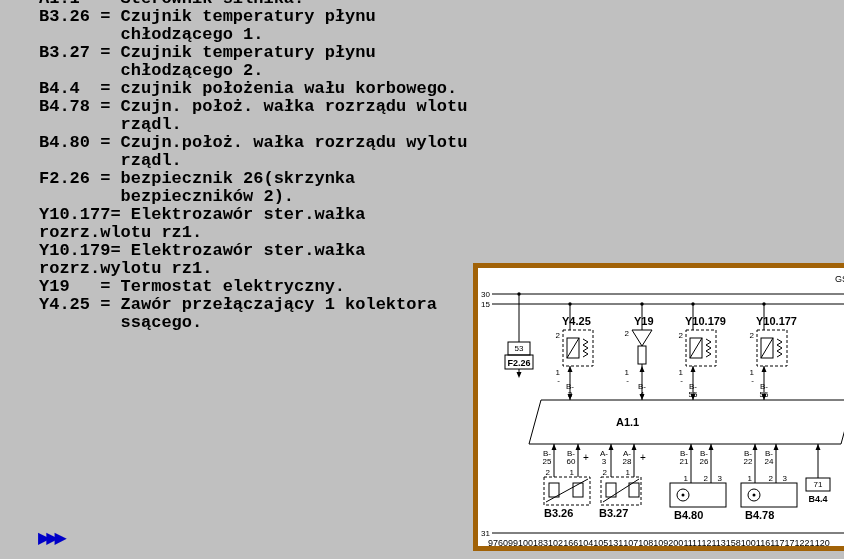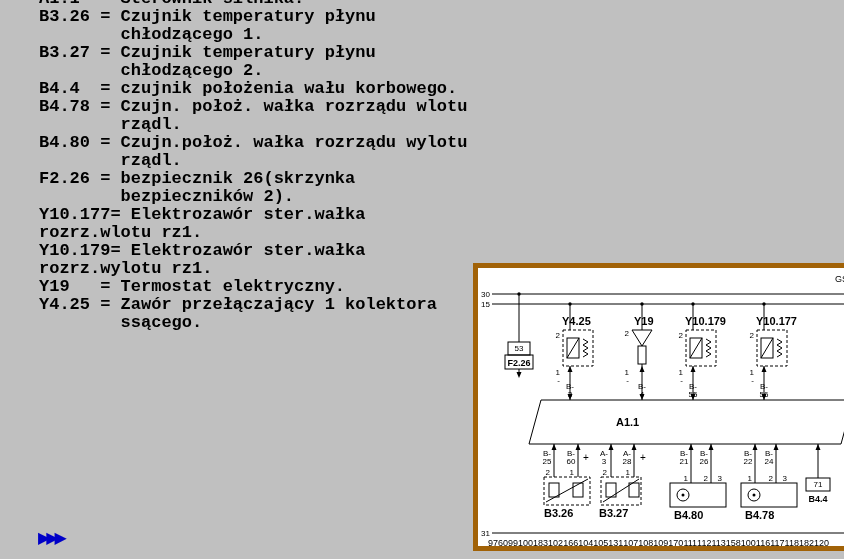--- a/index.html
+++ b/index.html
@@ -263,27 +263,27 @@
         <span>100</span>
         <span>183</span>
         <span>102</span>
         <span>166</span>
         <span>104</span>
         <span>105</span>
         <span>131</span>
         <span>107</span>
         <span>108</span>
         <span>109</span>
-        <span>170</span>
+        <span>200</span>
         <span>111</span>
         <span>112</span>
         <span>113</span>
         <span>158</span>
         <span>100</span>
         <span>116</span>
         <span>117</span>
-        <span>118</span>
-        <span>182</span>
+        <span>171</span>
+        <span>221</span>
         <span>120</span>
       </div>
   </div>
 
 </div>
 
 </body></html>

